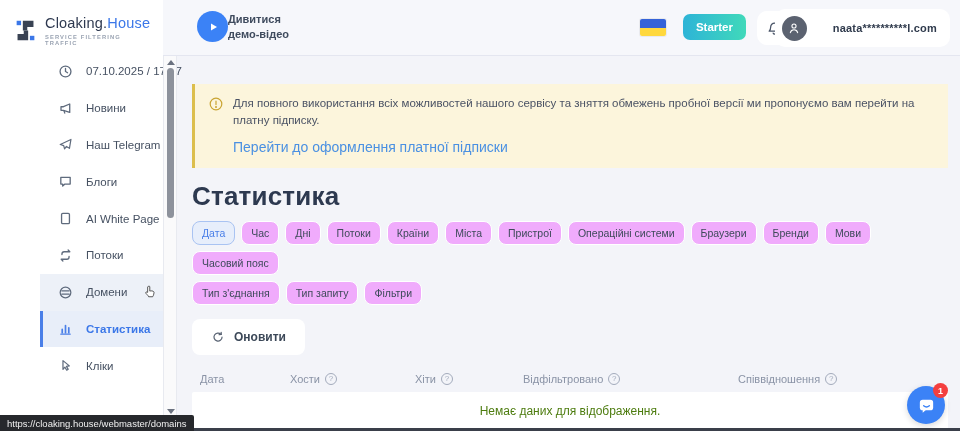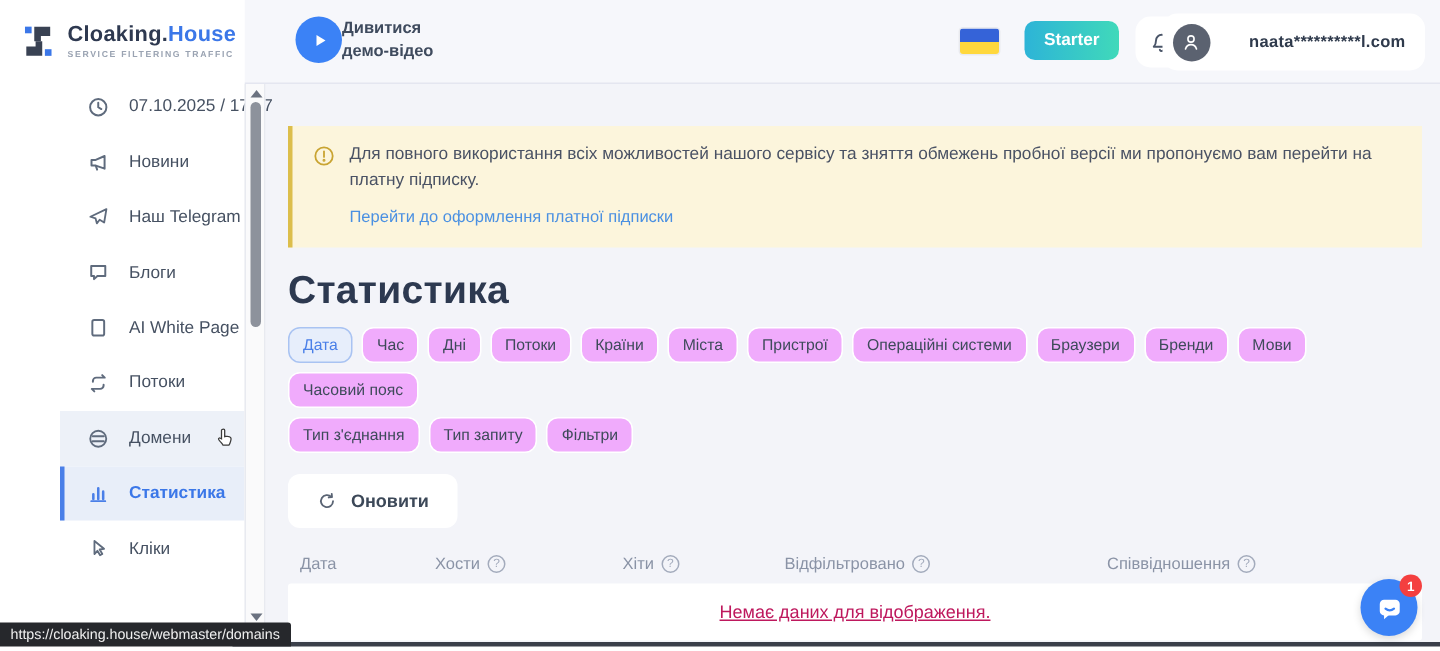--- a/index.html
+++ b/index.html
@@ -2,21 +2,21 @@
 <html><head>
 <meta charset="utf-8">
 <style>
   * { margin:0; padding:0; box-sizing:border-box; }
   html,body { width:960px; height:434px; overflow:hidden; }
   body { font-family:"Liberation Sans", sans-serif; background:#ffffff; position:relative; color:#465162; }
 
   
   .sidebar { position:absolute; left:0; top:0; width:163px; height:434px; background:#ffffff; z-index:3; }
   .logo { display:flex; align-items:center; gap:8px; padding:14px 8px 12px 14px; cursor:pointer; }
-  .logo-text .logo-line1 { font-size:14.5px; font-weight:700; letter-spacing:.2px; }
+  .logo-text .logo-line1 { font-size:14.5px; font-weight:400; letter-spacing:.2px; }
   .logo-name { color:#2e3950; }
   .logo-accent { color:#3b77e8; }
   .logo-tagline { font-size:5.8px; letter-spacing:1.1px; color:#9aa3b2; margin-top:2px; font-weight:700; }
   .s-items { position:absolute; top:53px; left:0; right:0;margin-left:40px; }
   .s-item { display:flex; align-items:center; gap:13px; height:36.8px; padding-left:15px;
             border-left:3px solid transparent; font-size:11.5px; color:#465162; cursor:pointer; position:relative; white-space:nowrap; }
   .s-item .icon { color:#5f6b7d; display:flex; }
   .s-item.hovered { background:#edf1f8; }
   .s-item.active { background:#e8eef9; border-left-color:#4a7fe8; color:#3b77e8; font-weight:700; }
   .s-item.active .icon { color:#4a7fe8; }
@@ -46,41 +46,41 @@
   .bell-dot { position:absolute; right:6px; top:6px; width:8px; height:8px; border-radius:50%; background:#f47c7c; }
   .user-pill { position:absolute; right:10px; top:9px; height:38px; background:#fff; border-radius:10px;
                display:flex; align-items:center; gap:26px; padding:0 13px 0 7px; cursor:pointer; }
   .avatar { width:25px; height:25px; border-radius:50%; background:#5b6270; display:flex; align-items:center; justify-content:center; }
   .user-email { font-size:11px; font-weight:700; color:#2f3a4c; letter-spacing:.2px; }
 
   
   .content { position:absolute; left:177px; right:0; top:56px; bottom:6px; background:#f3f4f9; padding:0 12px 0 15px; overflow:hidden; }
   .banner { margin-top:28px; background:#fcf5dc; border-left:3px solid #dcbe4c; padding:11px 16px 12px 14px; display:flex; gap:10px; }
   .banner-text { font-size:11.5px; color:#4a5264; line-height:1.5; max-width:720px; }
-  .banner-link { display:inline-block; margin-top:9px; color:#4a90e2; font-size:11px; cursor:pointer; text-decoration:none; }
+  .banner-link { display:inline-block; margin-top:9px; color:#4a90e2; font-size:14px; cursor:pointer; text-decoration:none; }
   .page-title { font-size:26px; font-weight:800; color:#2d3950; margin-top:13px; letter-spacing:.2px; }
 
   .tabs-row { display:flex; flex-wrap:wrap; gap:6px; margin-top:9px; }
   .tabs-row + .tabs-row { margin-top:6px; }
   .tab { background:#f0abfc; border:1px solid #fff; border-radius:8px; padding:5px 9px; font-size:10.5px; color:#3e4a5a;
          cursor:pointer; white-space:nowrap; }
   .tab.active { background:#e7eefb; border-color:#a9c3f2; color:#4a7fe8; }
 
   .actions { display:flex; gap:12px; margin-top:14px; }
   .btn { display:flex; align-items:center; gap:9px; border-radius:8px; padding:0 19px; height:36px; font-size:12px; font-weight:700; cursor:pointer; border:none; }
   .btn-filter { background:#4a7fe8; color:#fff; }
   .btn-refresh { background:#fff; color:#3c4858; }
 
   .table-head { display:flex; align-items:center; margin-top:13px; padding:0 8px; height:22px; }
   .th { display:flex; align-items:center; gap:5px; font-size:11px; color:#8a93a6; }
   .th-0 { width:90px; } .th-1 { width:125px; } .th-2 { width:108px; } .th-3 { width:215px; } .th-4 { flex:1; }
   .help { width:12px; height:12px; border:1px solid #a3abbc; border-radius:50%; font-size:8px; color:#a3abbc;
           display:flex; align-items:center; justify-content:center; cursor:pointer; }
   .empty-row { background:#fff; height:38px; display:flex; align-items:center; justify-content:center;
-               font-size:12px; color:#be185d; margin-top:2px; border-radius:2px;text-decoration:underline; }
+               font-size:12px; color:#4d7c0f; margin-top:2px; border-radius:2px; }
 
   
   .chat-btn { position:absolute; right:15px; bottom:10px; width:38px; height:38px; border-radius:50%; background:#3b82f6;
               display:flex; align-items:center; justify-content:center; cursor:pointer; z-index:6; box-shadow:0 2px 6px rgba(0,0,0,.15); }
   .chat-badge { position:absolute; right:-3px; top:-3px; min-width:15px; height:15px; border-radius:50%; background:#f43f3f;
                 color:#fff; font-size:9px; font-weight:700; display:flex; align-items:center; justify-content:center; }
   .bottom-line { position:absolute; left:155px; right:0; bottom:3px; height:3px; background:#3a3f4a; z-index:5; }
   .bottom-strip { position:absolute; left:0; right:0; bottom:0; height:3px; background:#fff; z-index:5; }
   .status-tooltip { position:absolute; left:0; bottom:3px; height:16px; background:#26282c; color:#f0f0f0;
                     font-size:9.5px; display:flex; align-items:center; padding:0 7px; z-index:7; border-top-right-radius:2px; }

